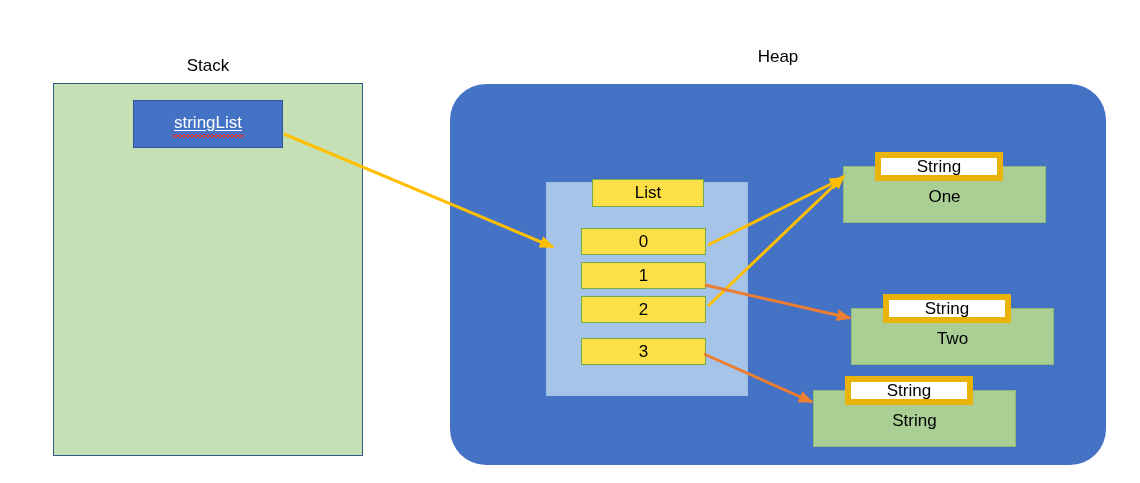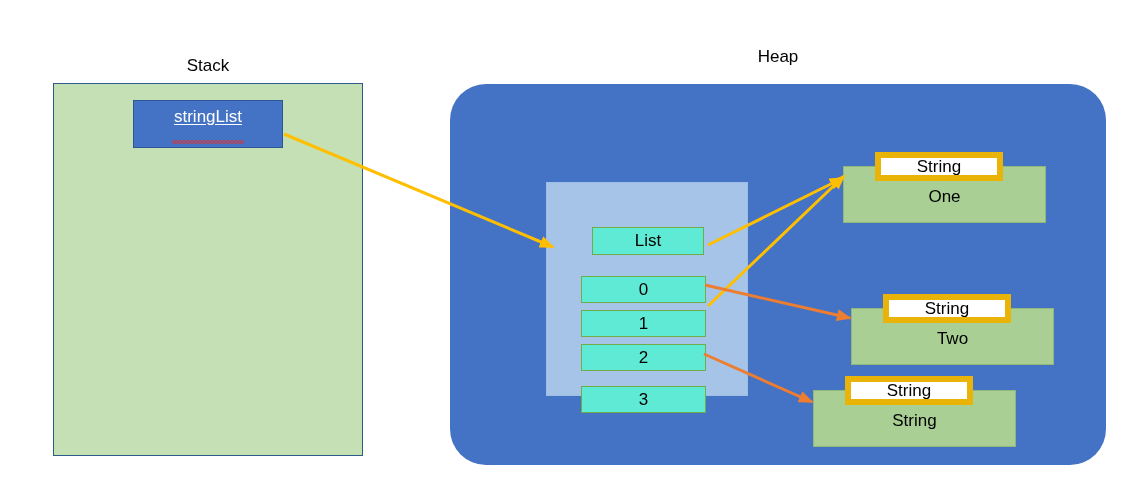--- a/index.html
+++ b/index.html
@@ -57,21 +57,21 @@
     align-items: center;
     justify-content: center;
   }
   #string-list-label {
     font-size: 17px;
     color: #ffffff;
     text-decoration: underline;
     text-underline-offset: 2px;
     
     position: relative;
-    padding-bottom: 14px;
+    padding-bottom: 2px;
   }
   #string-list-label::after {
     content: "";
     position: absolute;
     left: -2px;
     right: -2px;
     bottom: -3px;
     height: 4px;
     background-image:
       linear-gradient(45deg, transparent 40%, #e03030 40%, #e03030 60%, transparent 60%),
@@ -99,29 +99,28 @@
     width: 202px;
     height: 214px;
     background: #a5c4e8;
     border: 1px solid #9dbfe6;
     box-sizing: border-box;
   }
 
   
   .wbox {
     position: absolute;
-    background: #5eead4;
+    background: #fde047;
     border: 1px solid #70ad47;
     box-sizing: border-box;
     display: flex;
     align-items: center;
     justify-content: center;
     font-size: 17px;
     color: #000000;
-    margin-top: 48px;
   }
   #list-header { left: 592px; top: 179px;  width: 112px; height: 28px; }
   #slot-0      { left: 581px; top: 228px;  width: 125px; height: 27px; }
   #slot-1      { left: 581px; top: 262px;  width: 125px; height: 27px; }
   #slot-2      { left: 581px; top: 296px;  width: 125px; height: 27px; }
   #slot-3      { left: 581px; top: 338px;  width: 125px; height: 27px; }
 
   
   .str-body {
     position: absolute;

